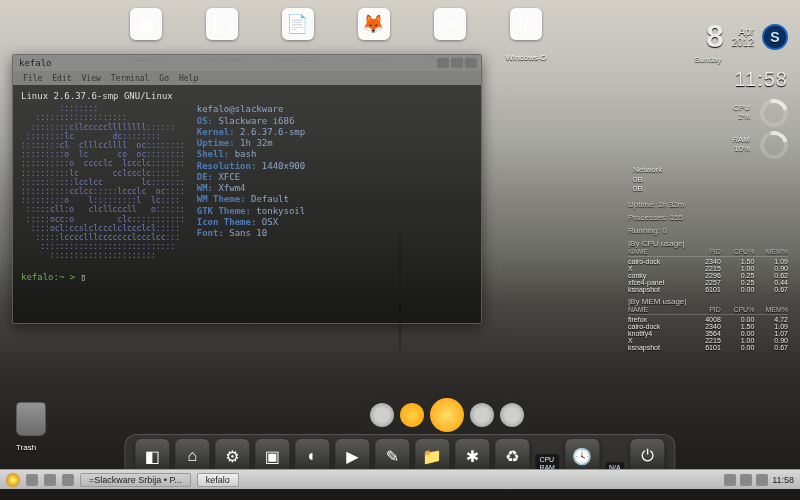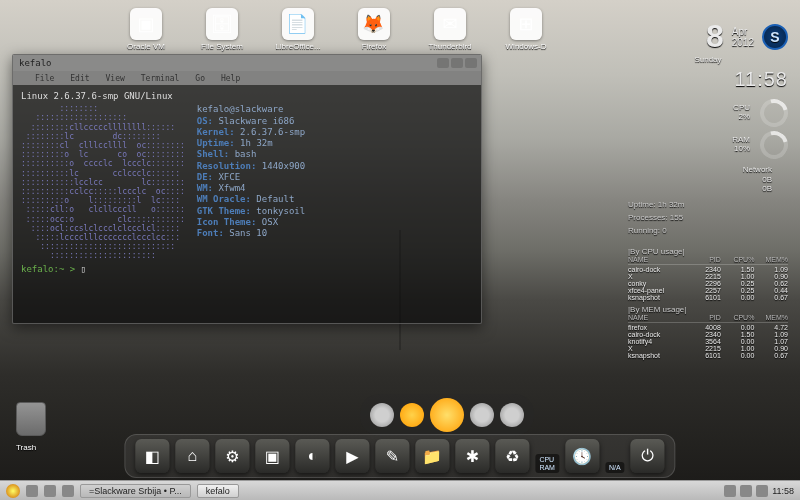--- a/index.html
+++ b/index.html
@@ -3,66 +3,66 @@
 <meta charset="utf-8">
 <style>
 *{margin:0;padding:0;box-sizing:border-box}
 body{width:800px;height:500px;overflow:hidden;font-family:sans-serif;background:linear-gradient(180deg,#d4d0c8 0%,#c0bfb8 15%,#a8a8a2 28%,#868580 40%,#6e6e68 50%,#4a4945 60%,#2e2d2a 75%,#1a1917 100%);position:relative;color:#fff}
 
 .wallpaper::before{content:"";position:absolute;left:50%;top:46%;width:2px;height:120px;background:rgba(0,0,0,.2);transform:translateX(-50%)}
 
 .desktop-icons{position:absolute;top:8px;left:120px;display:flex;gap:24px}
 .dicon{display:flex;flex-direction:column;align-items:center;width:52px;cursor:pointer}
 .dicon .box{width:32px;height:32px;background:rgba(255,255,255,.9);border-radius:6px;box-shadow:0 1px 3px rgba(0,0,0,.4);display:flex;align-items:center;justify-content:center;font-size:18px}
-.dicon span{font-size:8px;color:#fff;text-shadow:0 1px 1px #000;margin-top:2px;text-align:center}
+.dicon span{font-size:8px;color:#fff;text-shadow:0 1px 1px #000;margin-top:13px;text-align:center}
 
 .terminal{position:absolute;top:54px;left:12px;width:470px;height:270px;background:rgba(10,10,10,.72);border:1px solid rgba(180,180,180,.4);border-radius:2px;box-shadow:0 4px 14px rgba(0,0,0,.5);font-family:monospace;font-size:9px}
 .term-title{background:rgba(190,190,190,.6);height:16px;display:flex;align-items:center;padding:0 6px;color:#222;font-size:9px;position:relative}
 .term-title .ctrls{position:absolute;right:4px;display:flex;gap:2px}
 .term-title .ctrls div{width:12px;height:10px;background:rgba(0,0,0,.15);border-radius:2px}
-.term-menu{background:rgba(200,200,200,.5);height:14px;display:flex;gap:16px;padding:0 22px;align-items:center;color:#333;font-size:8px}
+.term-menu{background:rgba(200,200,200,.5);height:14px;display:flex;gap:10px;padding:0 10px;align-items:center;color:#333;font-size:8px}
 .term-body{padding:6px 8px;line-height:1.25;color:#9d9dcf}
 .ascii{white-space:pre;color:#7878ba;font-size:8px;line-height:1.15}
 .info{color:#8da6c7}
 .info b{color:#4d7db8;font-weight:bold}
 .prompt{color:#6ab04c}
 .promptw{color:#ddd}
 
 .conky{position:absolute;right:12px;top:18px;width:160px;color:#eaeaea;font-family:sans-serif;text-shadow:0 1px 1px #000}
 .clockrow{display:flex;align-items:center;gap:8px;justify-content:flex-end}
 .bigday{font-size:32px;font-weight:bold}
-.datecol{font-size:10px;text-align:left;line-height:1.1}
+.datecol{font-size:10px;text-align:right;line-height:1.1}
 .slogo{width:26px;height:26px;border-radius:50%;background:radial-gradient(circle,#0a3d7a,#062348);display:flex;align-items:center;justify-content:center;font-weight:bold;font-size:14px;color:#cfe6ff;border:2px solid #1a5fb4}
 .clock{font-size:20px;text-align:right;margin:4px 0 8px;letter-spacing:1px}
 .gauge{display:flex;align-items:center;justify-content:flex-end;gap:10px;margin:4px 0}
 .glabel{font-size:8px;text-align:right;line-height:1.1}
 .arc{width:28px;height:28px;border:4px solid rgba(255,255,255,.18);border-top-color:rgba(255,255,255,.7);border-radius:50%;transform:rotate(30deg)}
-.netblk{font-size:8px;text-align:right;margin:6px 16px;line-height:1.2}
-.proctbl{font-size:7px;margin-top:12px}
+.netblk{font-size:8px;text-align:left;margin:6px 5px;line-height:1.2}
+.proctbl{font-size:7px;margin-top:4px}
 .proctbl .hdr{color:#bbb;border-bottom:1px solid rgba(255,255,255,.2);padding-bottom:1px;margin-bottom:1px}
 .proctbl .row{display:flex;justify-content:space-between;gap:4px}
 .proctbl .row span:nth-child(1){flex:2;text-align:left}
 .proctbl .row span{flex:1;text-align:right}
 .sect{font-size:8px;color:#ccc;margin-top:4px}
 
 .trash{position:absolute;left:16px;bottom:46px;cursor:pointer}
 .trash .can{width:30px;height:34px;background:linear-gradient(#949494,#6b6b6b);border-radius:4px 4px 6px 6px;border:1px solid #5a5a5a}
 .trash span{font-size:8px;color:#fff;text-shadow:0 1px 1px #000}
 
 .dock{position:absolute;bottom:22px;left:50%;transform:translateX(-50%);display:flex;gap:6px;align-items:end;background:rgba(255,255,255,.08);padding:4px 10px;border-radius:12px;border:1px solid rgba(255,255,255,.15)}
 .dockitem{width:34px;height:34px;border-radius:6px;background:linear-gradient(#5a5a55,#2a2a28);box-shadow:0 2px 4px rgba(0,0,0,.5);display:flex;align-items:center;justify-content:center;font-size:16px;cursor:pointer}
 .dockmon{display:flex;flex-direction:column;gap:1px;font-size:7px;background:rgba(0,0,0,.5);padding:2px 4px;border-radius:3px;color:#cfe6ff}
 
 .weather{position:absolute;bottom:64px;left:360px;display:flex;gap:6px;align-items:center;background:rgba(40,40,40,.3);padding:4px 10px;border-radius:20px}
 .wicon{width:24px;height:24px;border-radius:50%}
 .sun{background:radial-gradient(circle,#ffd24a,#ff9b00)}
 .cloudy{background:radial-gradient(circle,#cfcfcf 40%,#8a8a8a)}
 .sunbig{width:34px;height:34px;background:radial-gradient(circle,#ffdf6a,#ff9b00);border-radius:50%}
 
-.taskbar{position:absolute;bottom:0;left:0;right:0;height:20px;background:linear-gradient(#d8d8d8,#b9b9b9);display:flex;align-items:center;font-size:9px;color:#222;padding:0 6px;gap:6px;border-top:1px solid #999}
+.taskbar{position:absolute;bottom:11px;left:0;right:0;height:20px;background:linear-gradient(#d8d8d8,#b9b9b9);display:flex;align-items:center;font-size:9px;color:#222;padding:0 6px;gap:6px;border-top:1px solid #999}
 .tbtn{background:linear-gradient(#f0f0f0,#d0d0d0);border:1px solid #999;border-radius:2px;padding:1px 8px;cursor:pointer}
 .tbtn.active{background:linear-gradient(#d0d0d0,#b8b8b8)}
 .tray{margin-left:auto;display:flex;gap:4px;align-items:center}
 .trayico{width:12px;height:12px;background:#888;border-radius:2px}
 </style>
 </head>
 <body>
 
 <div class="wallpaper"></div>
 
@@ -132,27 +132,27 @@
       ::::::::::::::::::::::</div>
       <div class="info" id="tinfo">
           <div><b></b> kefalo@slackware</div>
           <div><b>OS:</b> Slackware i686</div>
           <div><b>Kernel:</b> 2.6.37.6-smp</div>
           <div><b>Uptime:</b> 1h 32m</div>
           <div><b>Shell:</b> bash</div>
           <div><b>Resolution:</b> 1440x900</div>
           <div><b>DE:</b> XFCE</div>
           <div><b>WM:</b> Xfwm4</div>
-          <div><b>WM Oracle:</b> Default</div>
+          <div><b>WM Theme:</b> Default</div>
           <div><b>GTK Theme:</b> tonkysoil</div>
           <div><b>Icon Theme:</b> OSX</div>
           <div><b>Font:</b> Sans 10</div>
         </div>
     </div>
-    <div style="margin-top:4px"><span class="prompt">kefalo:~ &gt;</span> <span class="promptw">▯</span></div>
+    <div style="margin-top:12px"><span class="prompt">kefalo:~ &gt;</span> <span class="promptw">▯</span></div>
   </div>
 </div>
 
 <div class="conky">
   <div class="clockrow">
     <div class="bigday">8</div>
     <div class="datecol">
         <div>Apr</div>
         <div>2012</div>
       </div>

